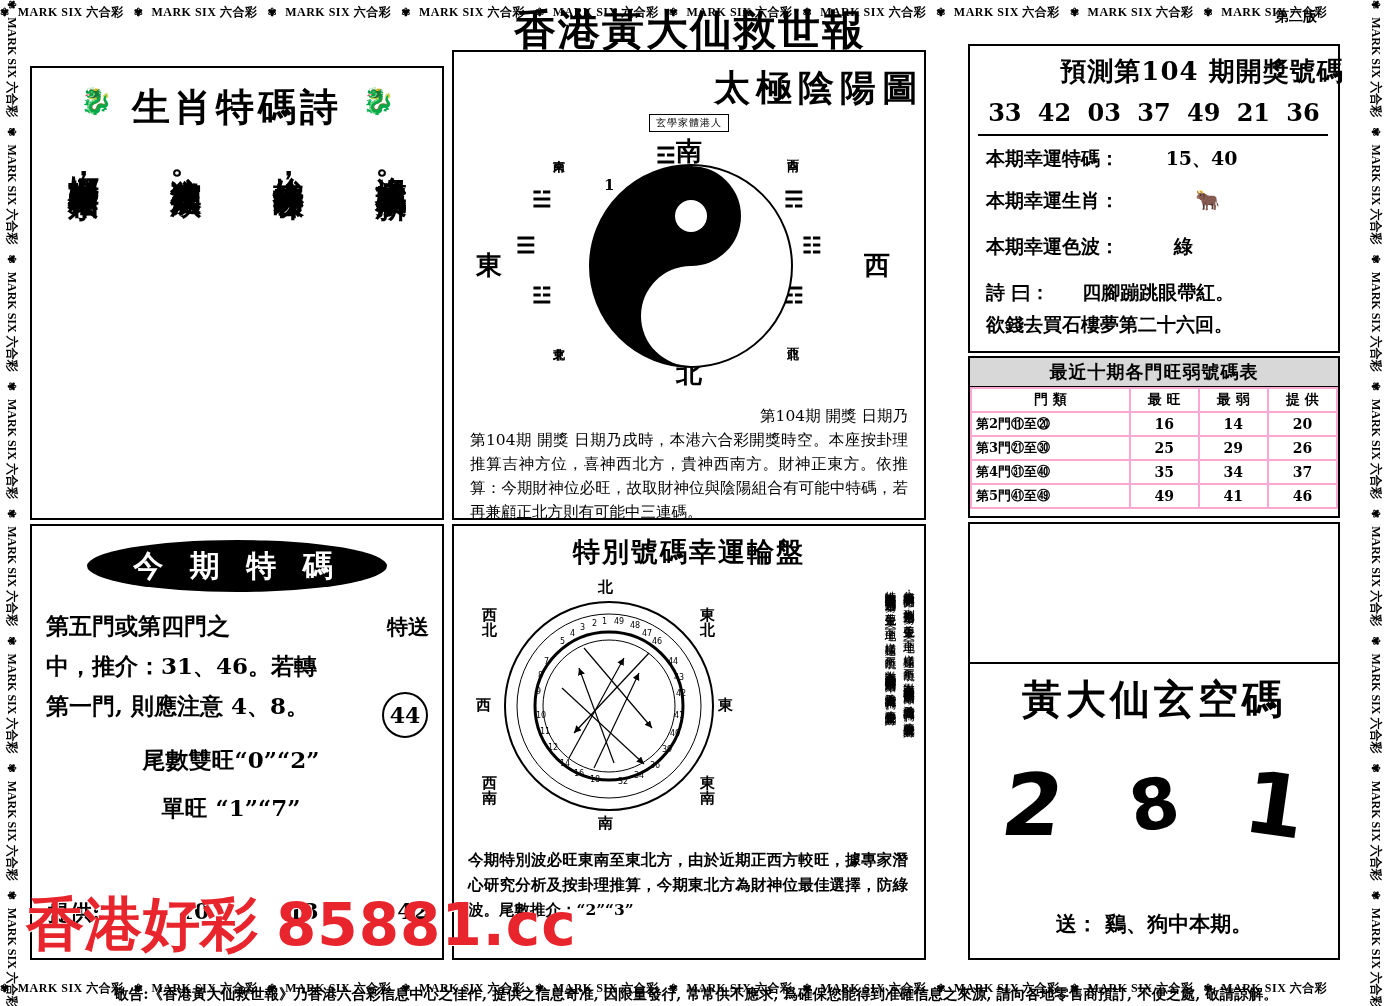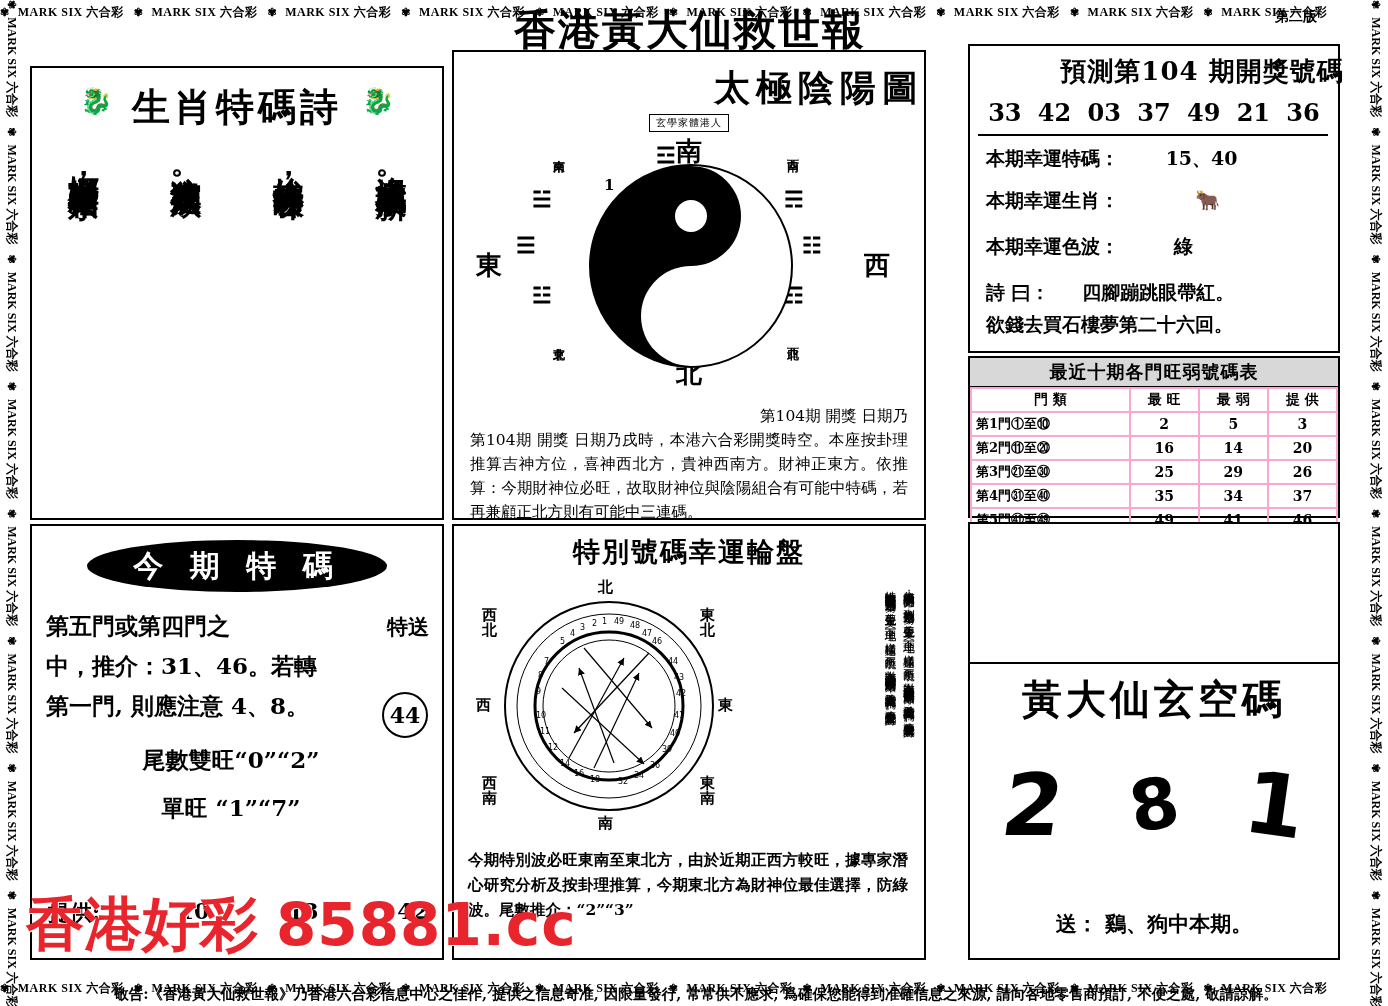--- a/index.html
+++ b/index.html
@@ -425,26 +425,20 @@
     <table class="st">
       <thead>
         <tr>
           <th>門 類</th>
           <th>最 旺</th>
           <th>最 弱</th>
           <th>提 供</th>
         </tr>
       </thead>
       <tbody>
-        <tr>
-          <td class="first">第1門①至⑩</td>
-          <td>2</td>
-          <td>5</td>
-          <td>3</td>
-        </tr>
         <tr>
           <td class="first">第2門⑪至⑳</td>
           <td>16</td>
           <td>14</td>
           <td>20</td>
         </tr>
         <tr>
           <td class="first">第3門㉑至㉚</td>
           <td>25</td>
           <td>29</td>

